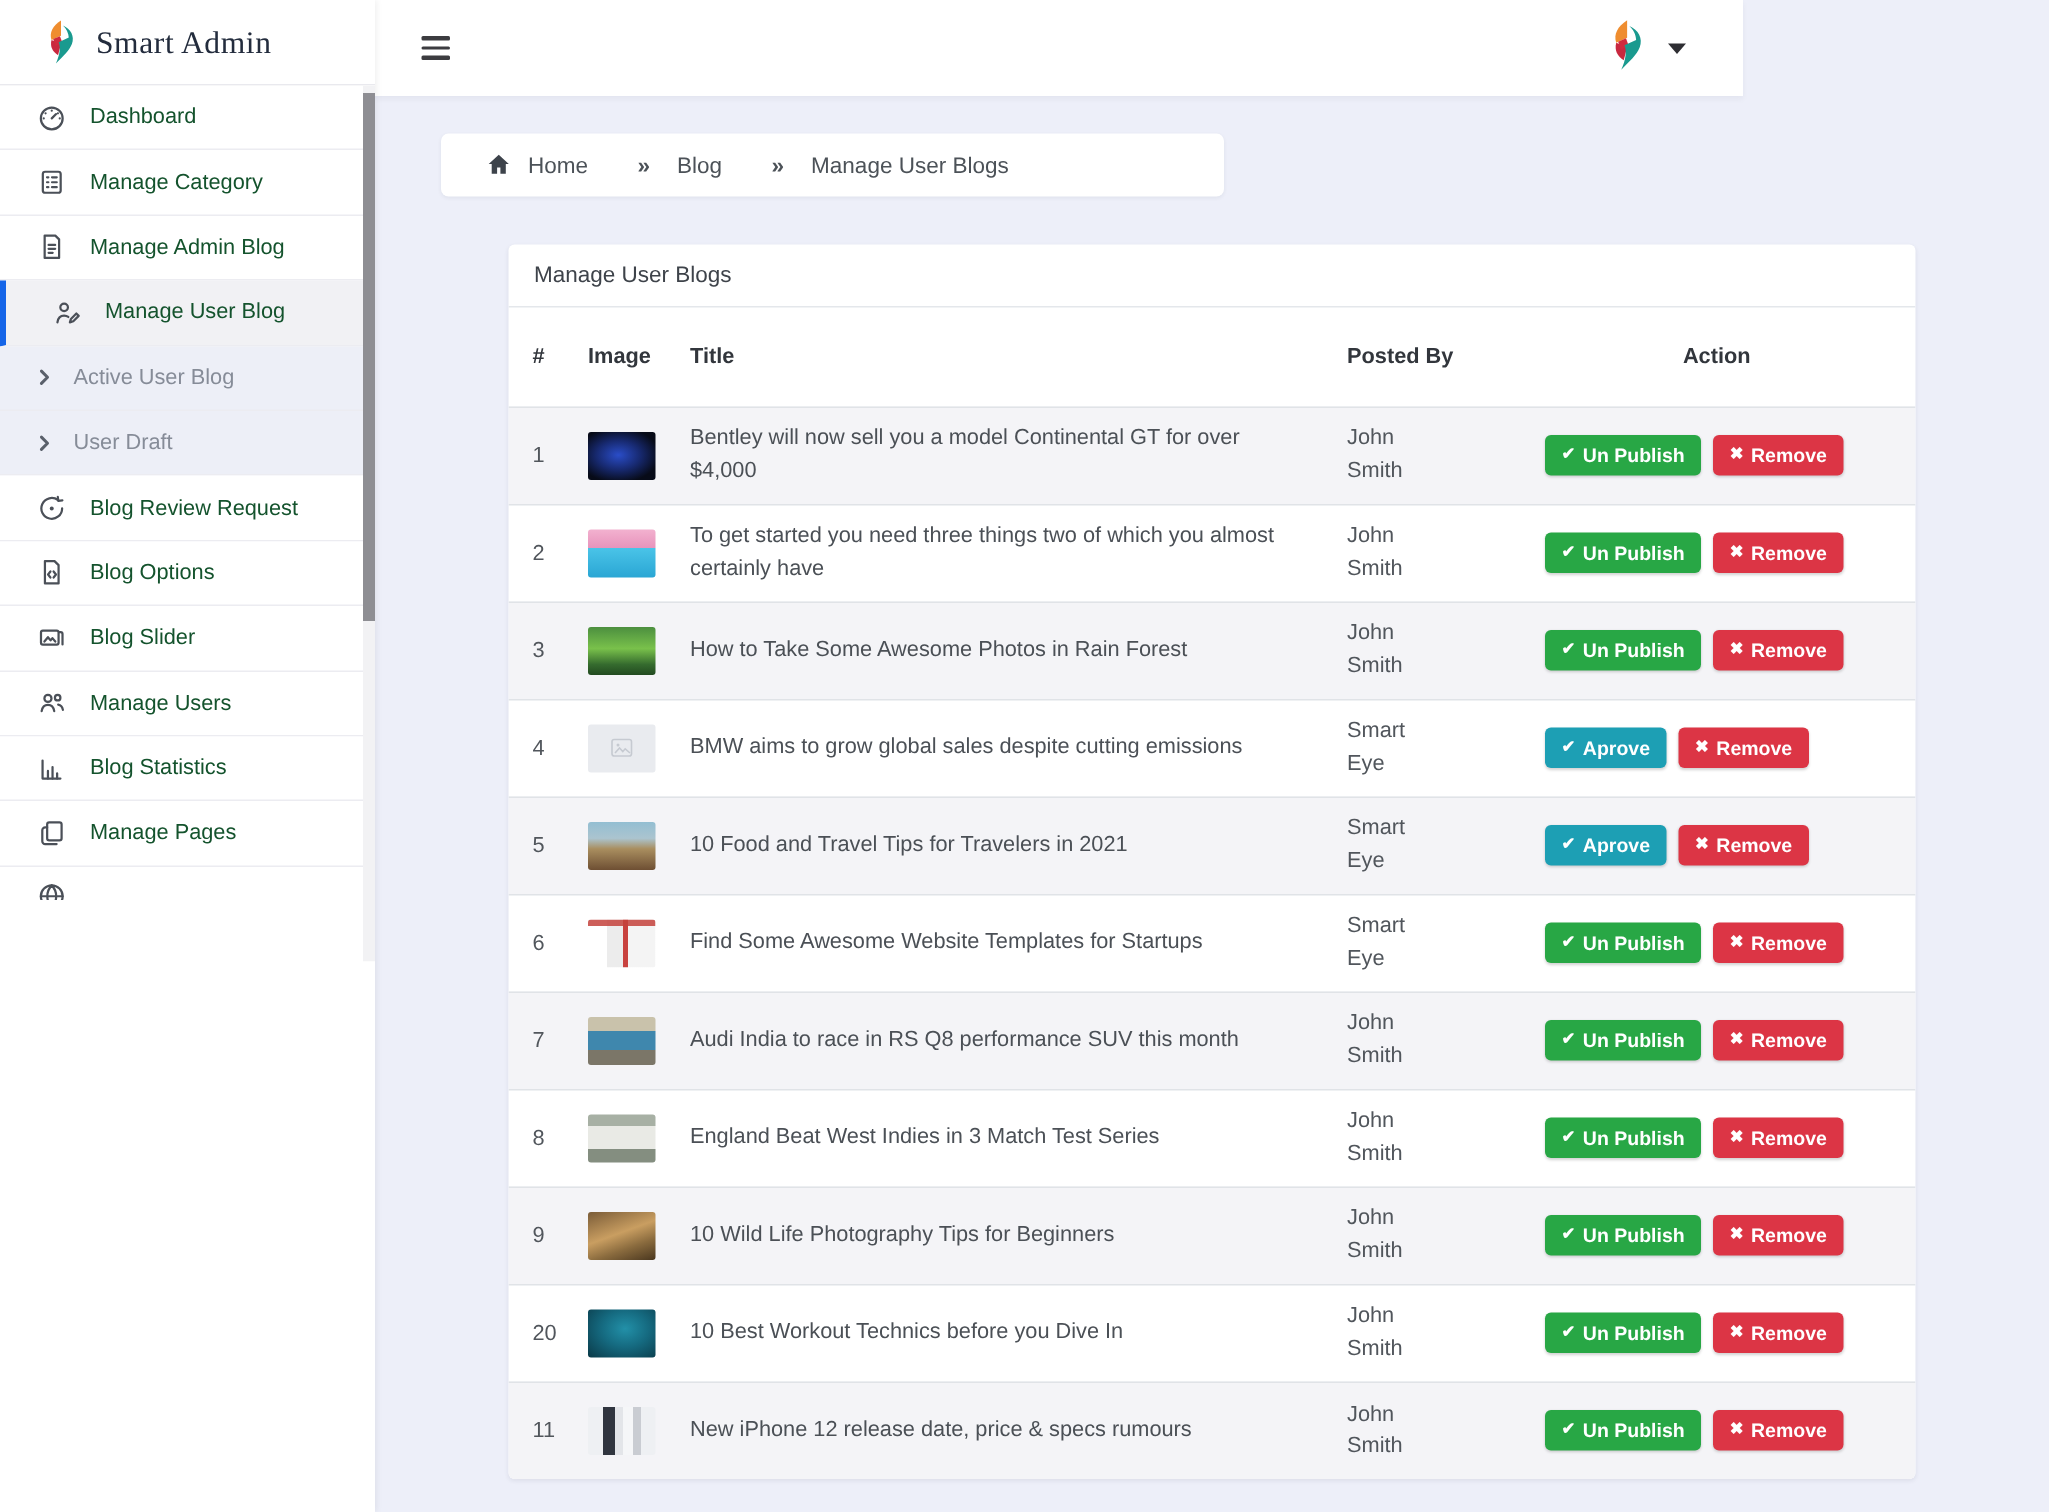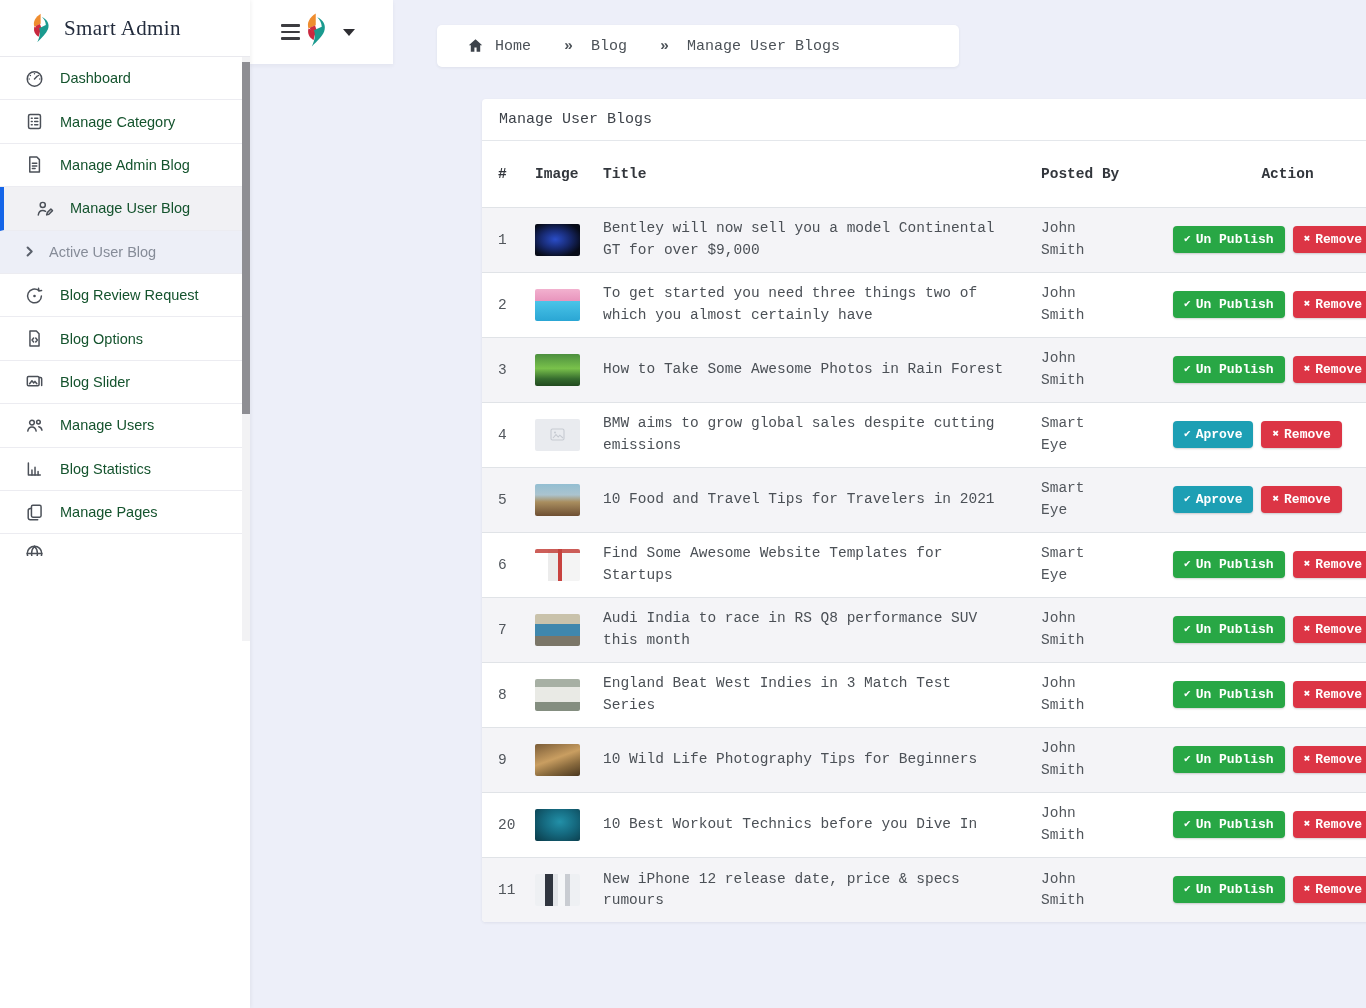--- a/index.html
+++ b/index.html
@@ -40,21 +40,21 @@
   .menu-item.submenu { background:#edeff7; color:#868c98; padding-left:22px; gap:12px; }
   .menu-item.submenu .mi-icon { color:#5a606b; width:15px; flex-basis:15px; }
   .menu-item.submenu .mi-icon svg { width:15px; height:15px; }
   .menu-item.partial { height:22px; overflow:hidden; align-items:flex-start; padding-top:9px; border-bottom:none; }
   .menu-scrollbar {
     position:absolute; top:0; right:0; width:8px; height:100%; background:#f2f2f4;
   }
   .menu-scrollbar-thumb { position:absolute; top:5px; right:0; width:8px; height:352px; background:#8e8e93; }
 
   
-  .main { flex:1; display:flex; flex-direction:row; position:relative;font-family:Liberation Mono, monospace; }
+  .main { flex:1; display:flex; flex-direction:column; position:relative; }
   .topbar {
     height:64px; background:#fff; display:flex; align-items:center; justify-content:space-between;
     padding:0 38px 0 31px; box-shadow:0 2px 4px rgba(33,37,61,.05); position:relative; z-index:2;
   }
   .hamburger { width:19px; display:flex; flex-direction:column; gap:4px; background:none; border:none; cursor:pointer; padding:0; }
   .hamburger span { display:block; height:2.6px; background:#3c3c40; border-radius:1px; }
   .topbar-right { display:flex; align-items:center; gap:13px; }
   .caret-down { width:0; height:0; border-left:6px solid transparent; border-right:6px solid transparent; border-top:7px solid #2e2e33; }
 
   .content { position:relative; flex:1; }
@@ -184,20 +184,28 @@
             </span>
             <span>Manage User Blog</span>
           </div>
           <div class="menu-item submenu">
             <span class="mi-icon">
               <svg viewBox="0 0 24 24" fill="none" stroke="currentColor" stroke-width="3.2" stroke-linecap="round" stroke-linejoin="round">
                 <path d="M9 5.5l6.5 6.5L9 18.5"></path>
               </svg>
             </span>
             <span>Active User Blog</span>
+          </div>
+          <div class="menu-item submenu">
+            <span class="mi-icon">
+              <svg viewBox="0 0 24 24" fill="none" stroke="currentColor" stroke-width="3.2" stroke-linecap="round" stroke-linejoin="round">
+                <path d="M9 5.5l6.5 6.5L9 18.5"></path>
+              </svg>
+            </span>
+            <span>User Draft</span>
           </div>
           <div class="menu-item">
             <span class="mi-icon">
               <svg viewBox="0 0 24 24" fill="none" stroke="currentColor" stroke-width="1.7" stroke-linecap="round" stroke-linejoin="round">
                 <path d="M19.9 12.5a7.9 7.9 0 1 1-3.1-6.3"></path>
                 <path d="M16.6 3.7l.4 3.1 3.1-.4"></path>
                 <circle cx="12" cy="12.5" r="1.5" fill="currentColor" stroke="none"></circle>
               </svg>
             </span>
             <span>Blog Review Request</span>
@@ -310,21 +318,21 @@
                 <th class="col-posted">Posted By</th>
                 <th class="col-action">Action</th>
               </tr>
             </thead>
           <tbody id="table-body">
               <tr>
                 <td class="cell-num">1</td>
                 <td class="cell-img">
                   <div class="thumb thumb--bentley-car"></div>
                 </td>
-                <td class="cell-title">Bentley will now sell you a model Continental GT for over $9,000</td>
+                <td class="cell-title">Bentley will now sell you a model Continental GT for over $4,000</td>
                 <td class="cell-posted">
                   <span>John Smith</span>
                 </td>
                 <td class="cell-action">
                   <div class="actions">
                     <button class="btn btn-unpublish">
                       <span class="btn-ic">✔</span>
                       <span>Un Publish</span>
                     </button>
                     <button class="btn btn-remove">

